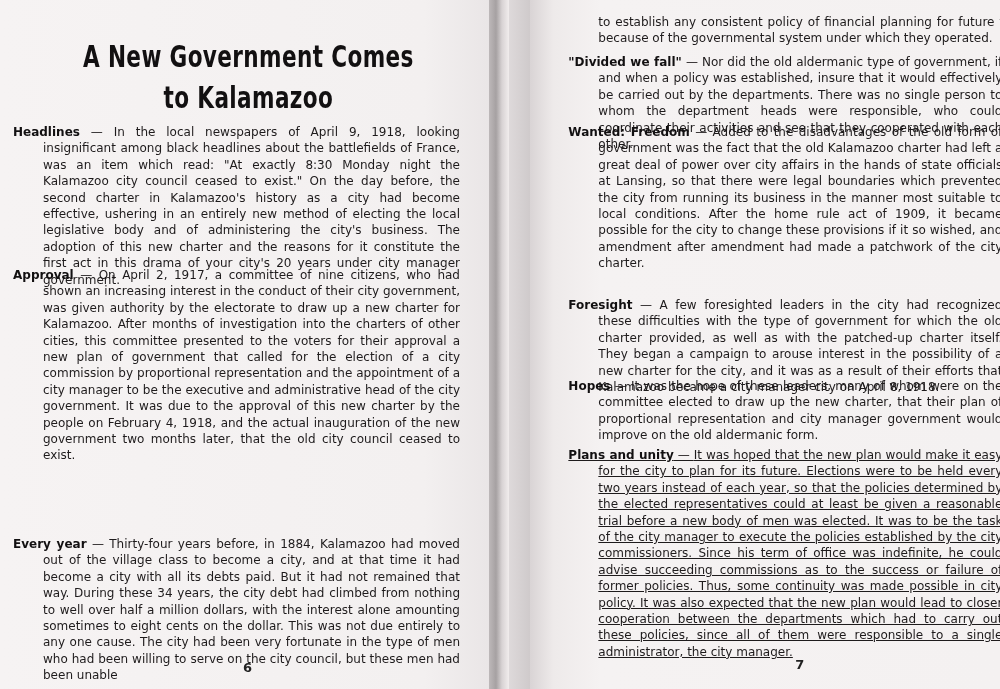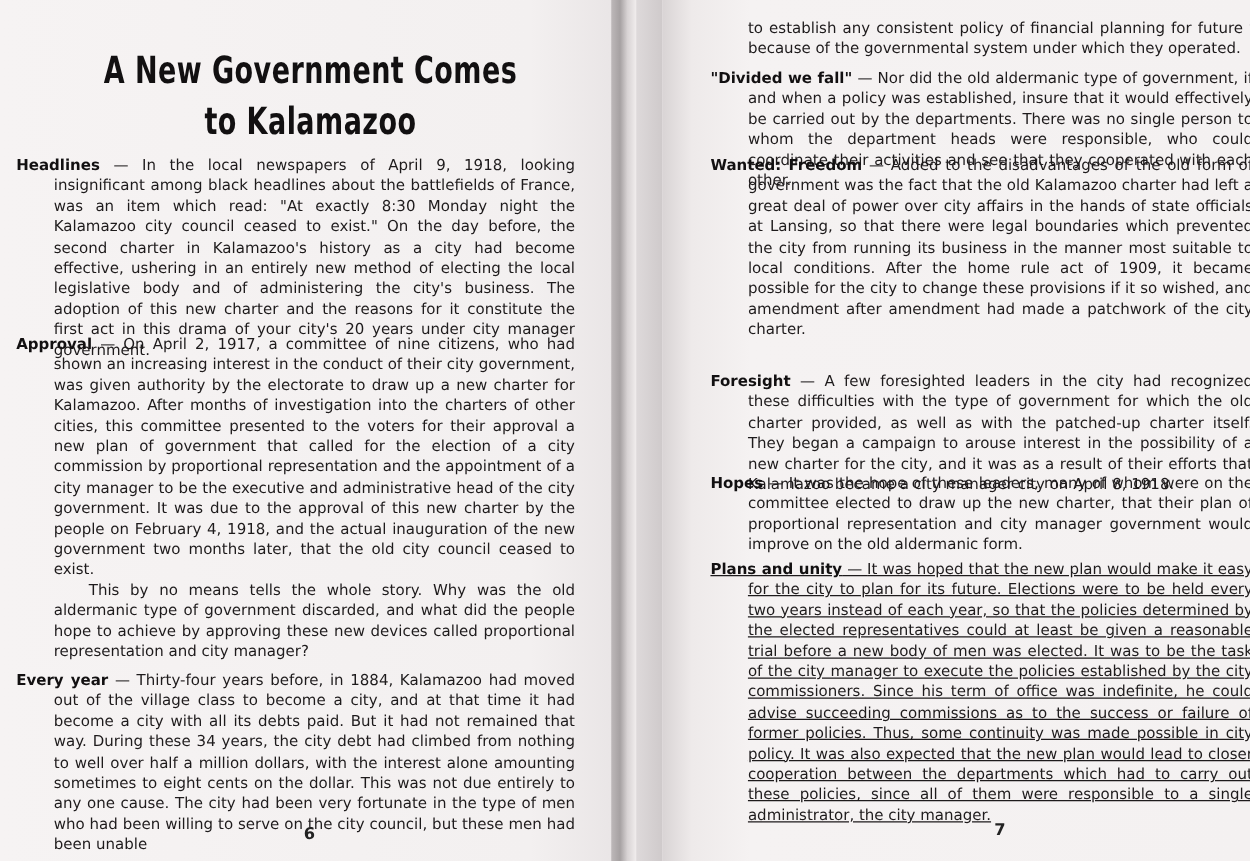--- a/index.html
+++ b/index.html
@@ -52,21 +52,20 @@
       <div>A New Government Comes</div>
       <div>to Kalamazoo</div>
     </div>
 
     <div class="para left-col" style="top:124px;">
       <span class="hang"><span class="lead">Headlines</span><span> — </span><span>In the local newspapers of April 9, 1918, looking insignificant among black headlines about the battlefields of France, was an item which read: "At exactly 8:30 Monday night the Kalamazoo city council ceased to exist." On the day before, the second charter in Kalamazoo's history as a city had become effective, ushering in an entirely new method of electing the local legislative body and of administering the city's business. The adoption of this new charter and the reasons for it constitute the first act in this drama of your city's 20 years under city manager government.</span></span>
     </div>
 
     <div class="para left-col" style="top:267px;">
       <span class="hang"><span class="lead">Approval</span><span> — </span><span>On April 2, 1917, a committee of nine citizens, who had shown an increasing interest in the conduct of their city government, was given authority by the electorate to draw up a new charter for Kalamazoo. After months of investigation into the charters of other cities, this committee presented to the voters for their approval a new plan of government that called for the election of a city commission by proportional representation and the appointment of a city manager to be the executive and administrative head of the city government. It was due to the approval of this new charter by the people on February 4, 1918, and the actual inauguration of the new government two months later, that the old city council ceased to exist.</span></span>
-      <span class="indent">This by no means tells the whole story. Why was the old aldermanic type of government discarded, and what did the people hope to achieve by approving these new devices called proportional representation and city manager?</span>
     </div>
 
     <div class="para left-col" style="top:536px;">
       <span class="hang"><span class="lead">Every year</span><span> — </span><span>Thirty-four years before, in 1884, Kalamazoo had moved out of the village class to become a city, and at that time it had become a city with all its debts paid. But it had not remained that way. During these 34 years, the city debt had climbed from nothing to well over half a million dollars, with the interest alone amounting sometimes to eight cents on the dollar. This was not due entirely to any one cause. The city had been very fortunate in the type of men who had been willing to serve on the city council, but these men had been unable</span></span>
     </div>
 
     <div class="pagenum" style="left:243px; top:660px;">6</div>
   </div>
 
   <div class="gutter"></div>

